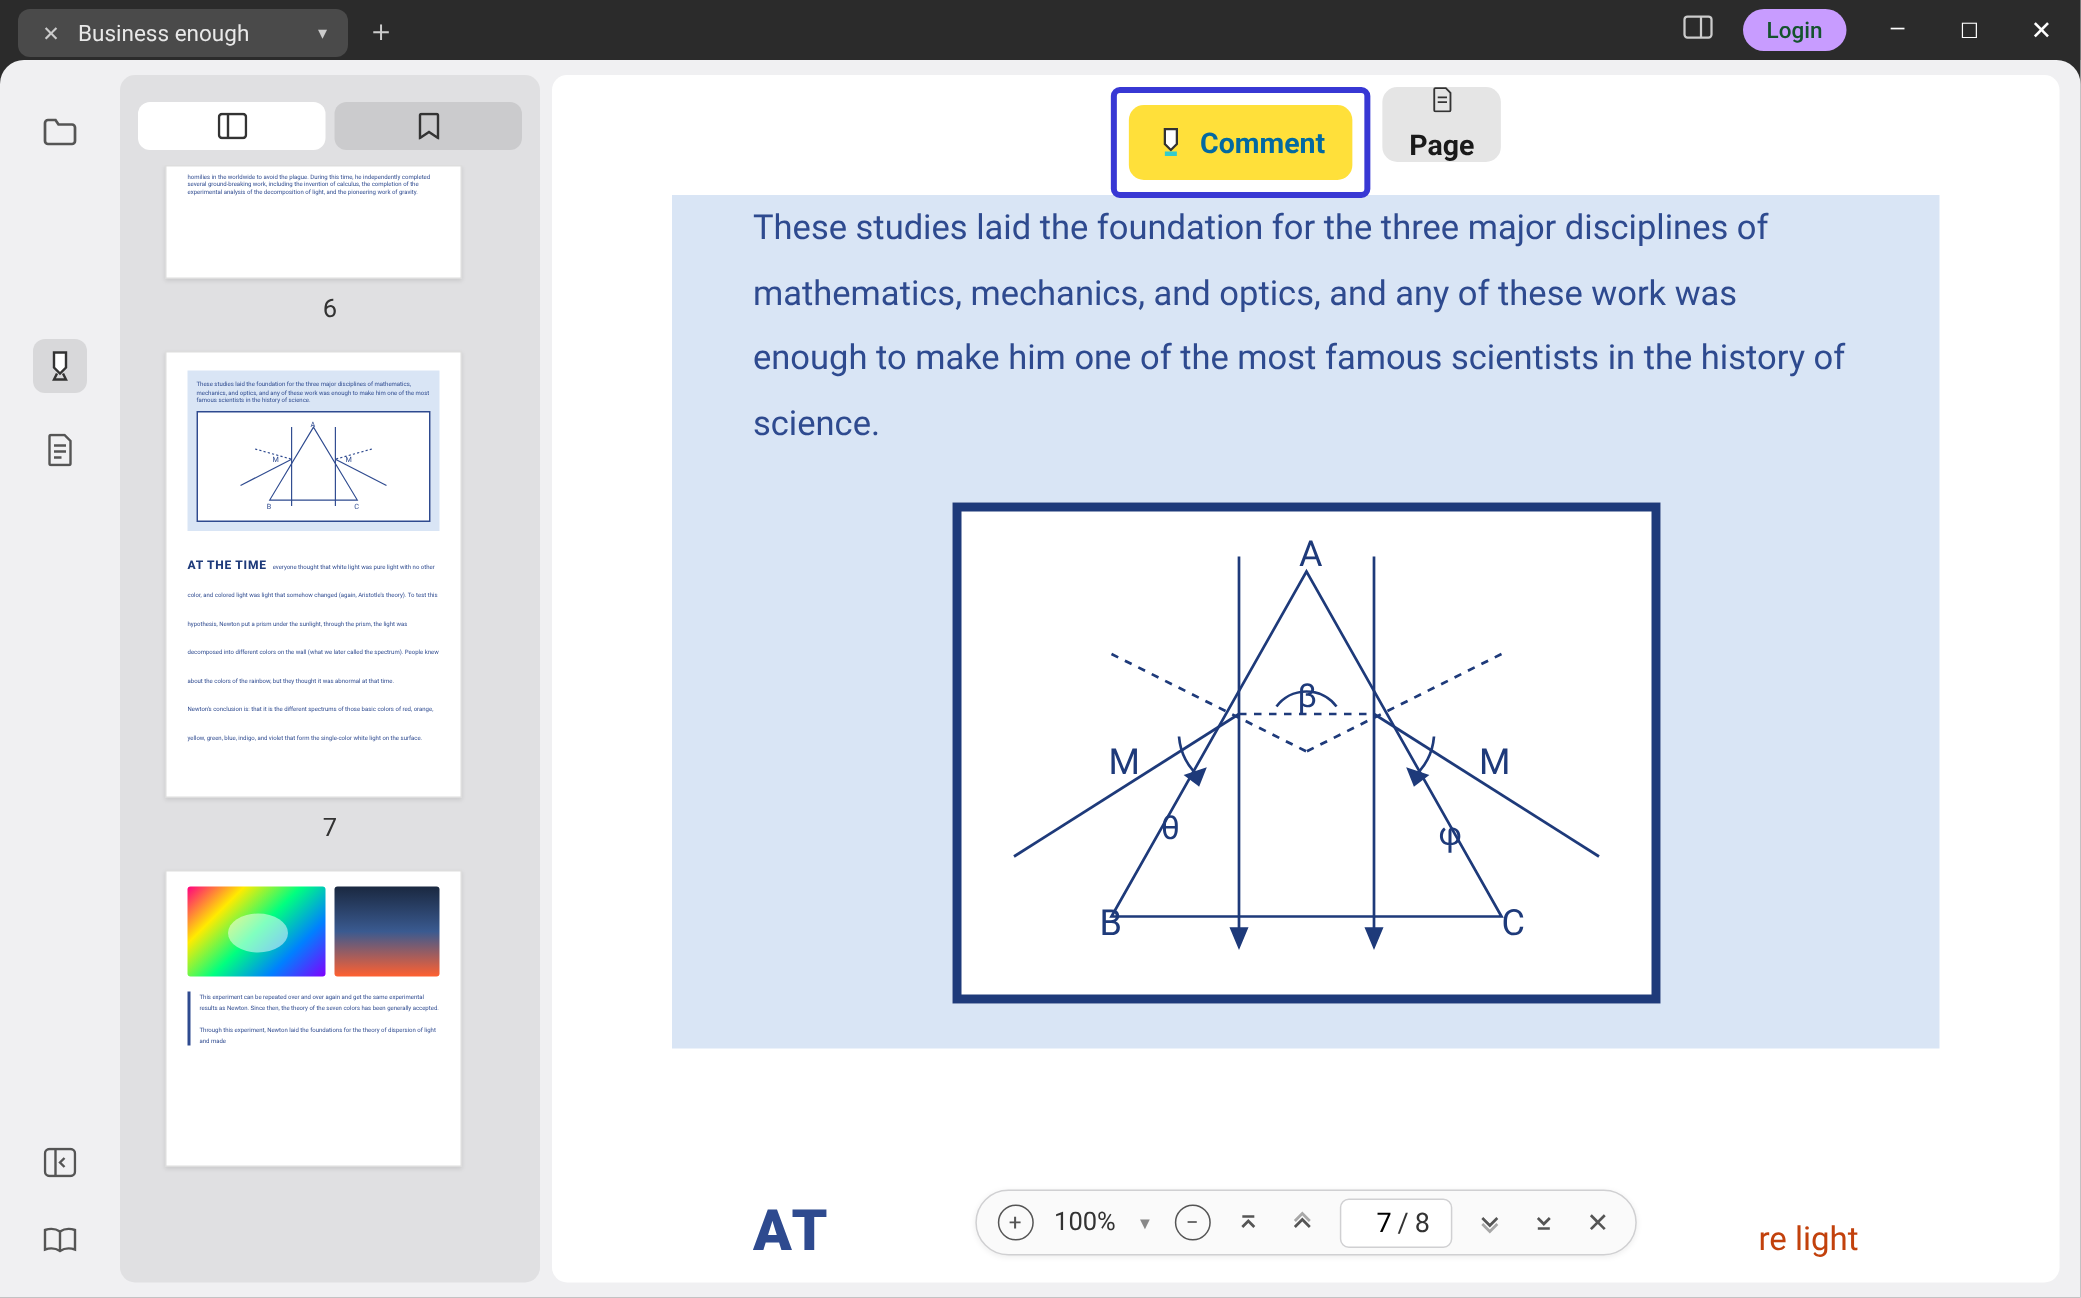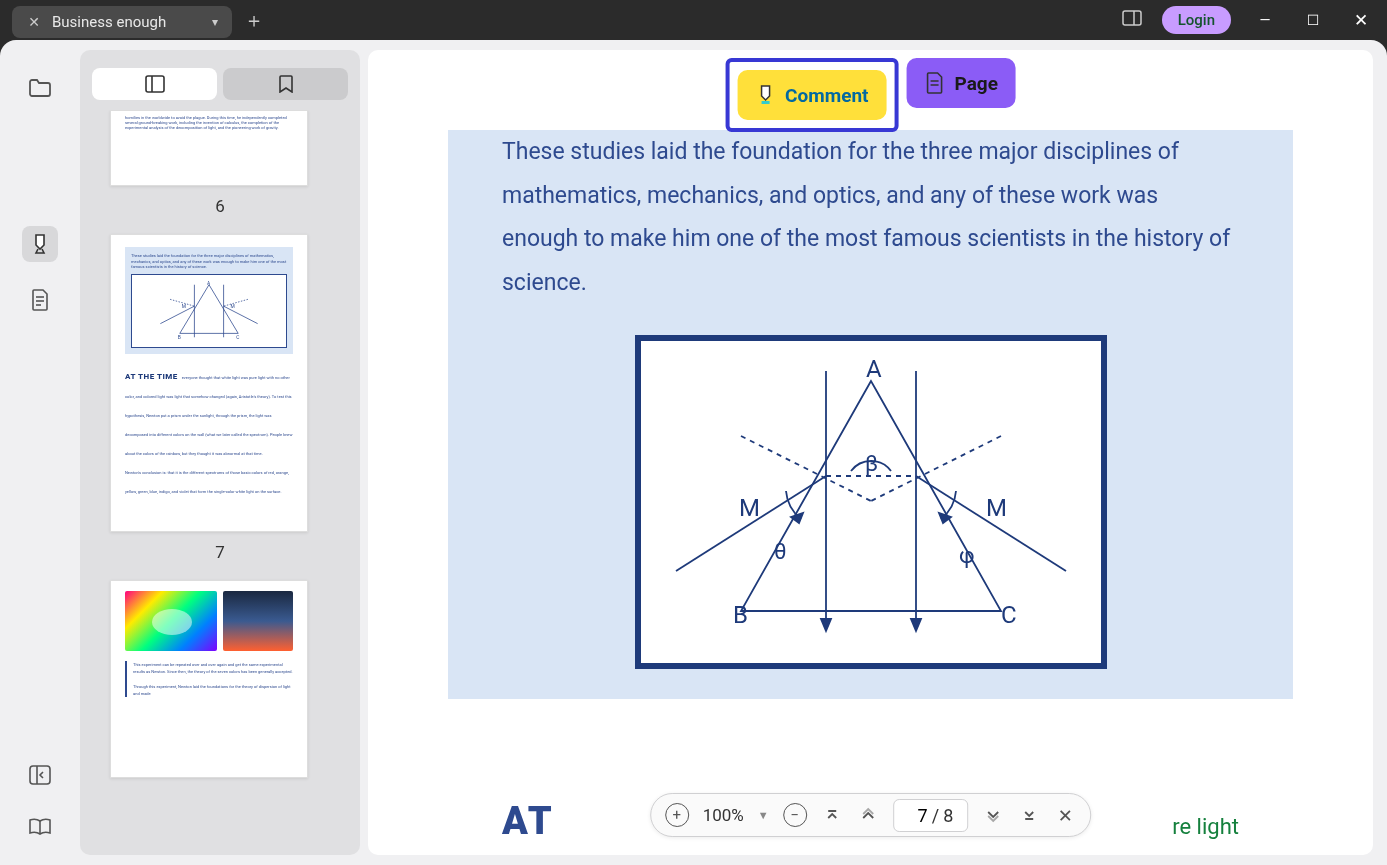--- a/index.html
+++ b/index.html
@@ -54,32 +54,32 @@
 .mini-p8 .txt { font-size: 4px; color: #2e4a8f; line-height: 1.8; }
 
 
 .content { flex: 1; position: relative; background: #fff; border-radius: 10px; margin: 10px 14px 10px 0; overflow: hidden; }
 
 
 .mode-bar { position: absolute; top: 8px; left: 50%; transform: translateX(-50%); display: flex; gap: 8px; z-index: 10; }
 .mode-highlight { border: 4px solid #3838d4; border-radius: 6px; padding: 8px; background: #fff; }
 .mode-btn { height: 50px; border-radius: 10px; display: flex; align-items: center; gap: 10px; padding: 0 18px; font-size: 19px; font-weight: 700; cursor: pointer; }
 .mode-btn.comment { background: #ffe03a; color: #0369a1; }
-.mode-btn.page { background: #8b5cf6; color: #1a1a1a; }
+.mode-btn.page { background: #e5e5e5; color: #1a1a1a; flex-direction: column; }
 .mode-icon { width: 20px; height: 22px; }
 
 
 .doc-scroll { position: absolute; top: 0; left: 0; right: 0; bottom: 0; overflow-y: auto; padding: 80px 40px 100px; }
 .page-blue { background: #d9e5f5; border-radius: 0; padding: 0 54px 30px; margin: 0 40px; }
 .page-blue p { color: #2e4a8f; font-size: 23px; line-height: 1.9; }
 .prism-box { background: #fff; border: 6px solid #1e3a7a; width: 472px; height: 334px; margin: 30px auto 0; position: relative; }
 .prism-svg { width: 100%; height: 100%; }
 .at-time-section { padding: 40px 94px 0; }
 .at-time-title { font-size: 38px; font-weight: 900; color: #2e4a8f; letter-spacing: 2px; display: inline; }
-.at-time-body { color: #15803d; font-size: 22px; line-height: 1.9; }
+.at-time-body { color: #c2410c; font-size: 22px; line-height: 1.9; }
 
 
 .bottom-nav { position: absolute; bottom: 18px; left: 50%; transform: translateX(-50%); background: #fafafa; border: 1px solid #d0d0d2; border-radius: 22px; height: 44px; display: flex; align-items: center; padding: 0 14px; gap: 14px; z-index: 10; box-shadow: 0 1px 4px rgba(0,0,0,0.08); }
 .zoom-btn { width: 24px; height: 24px; border: 1.5px solid #555; border-radius: 50%; display: flex; align-items: center; justify-content: center; font-size: 15px; color: #555; cursor: pointer; background: none; }
 .zoom-level { font-size: 17px; color: #333; display: flex; align-items: center; gap: 14px; }
 .zoom-dd { color: #888; font-size: 11px; }
 .nav-btn { width: 22px; height: 22px; display: flex; align-items: center; justify-content: center; color: #555; cursor: pointer; font-size: 16px; }
 .page-input-box { background: #fff; border: 1px solid #d0d0d2; border-radius: 6px; padding: 5px 14px; font-size: 18px; color: #333; display: flex; gap: 4px; }
 .page-input-box input { border: none; width: 20px; text-align: right; font-size: 18px; background: transparent; outline: none; }
 </style>

